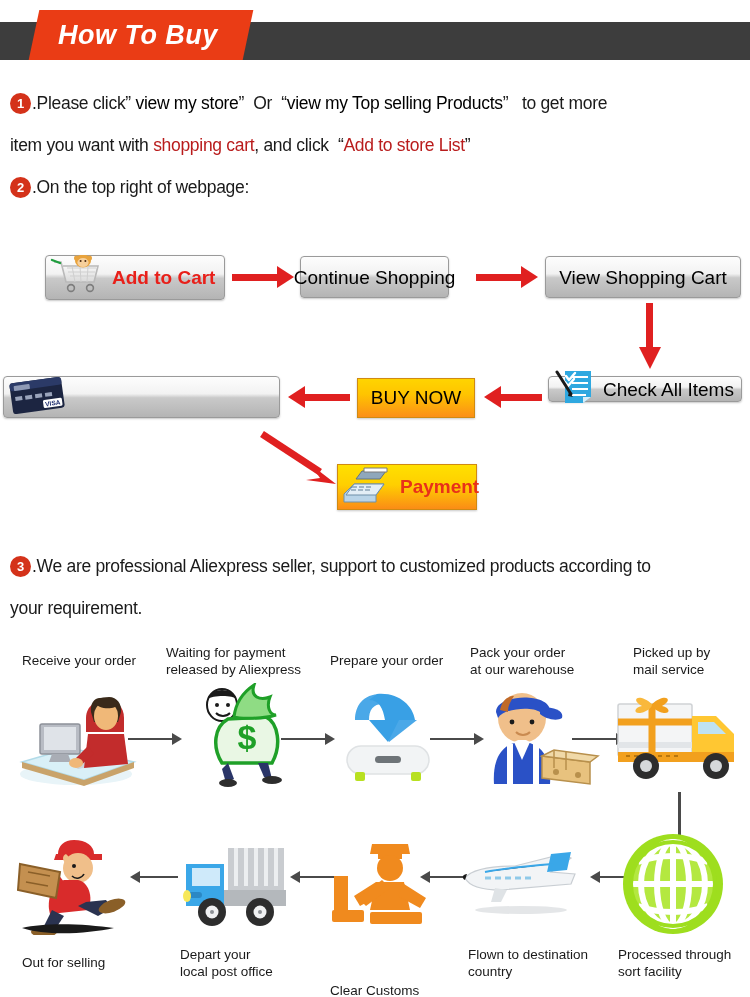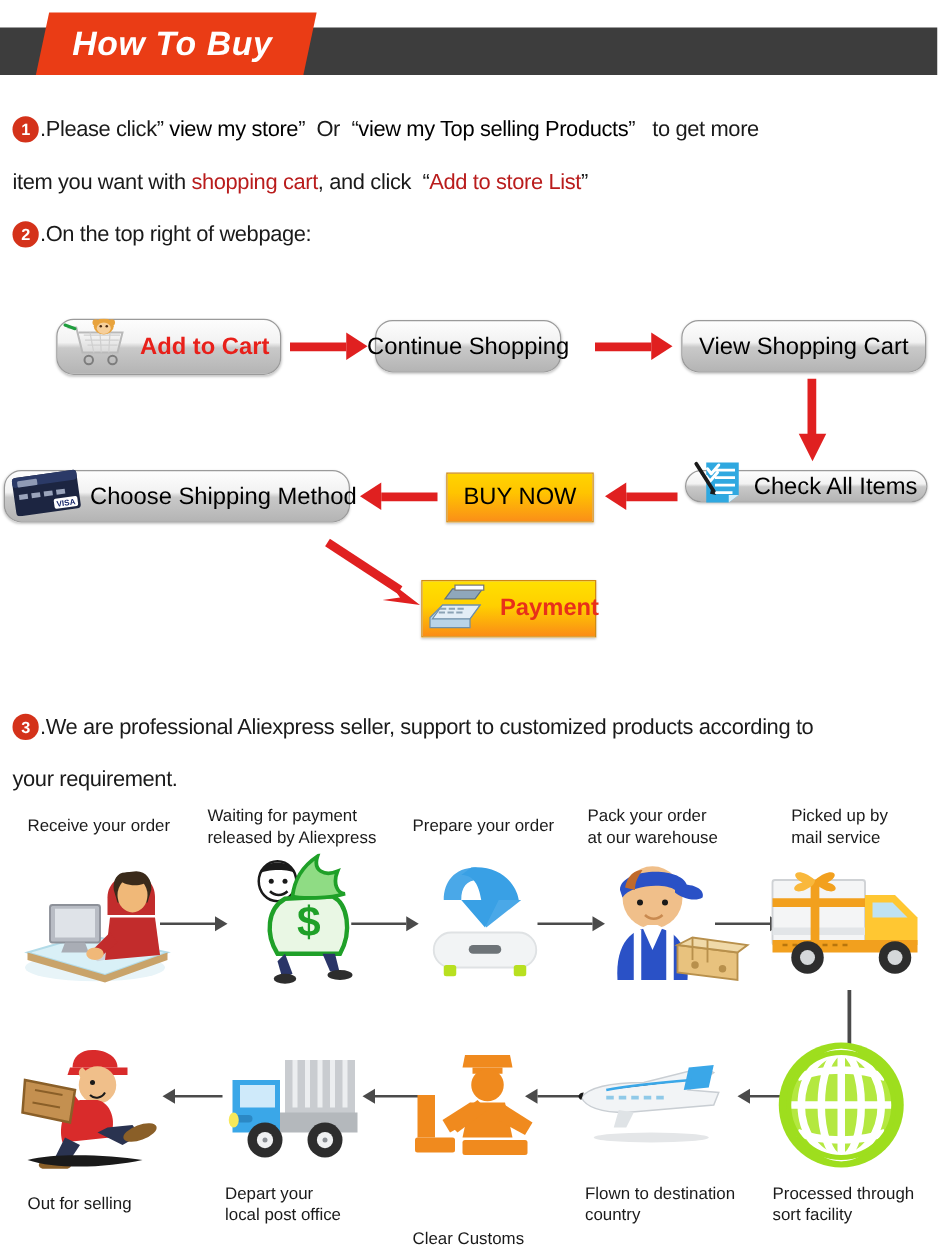--- a/index.html
+++ b/index.html
@@ -59,28 +59,28 @@
     vertical-align:1px;
     margin-right:1px;
     font-family:"Liberation Sans", sans-serif;
   }
   .blue{ color:#000000; }
   .red { color:#b91c1c; }
   .qt  { color:#1a1a1a; }
 
   #para1{ left:10px; top:82px; width:735px; }
   #para2{ left:10px; top:166px; width:735px; }
-  #para3{ left:10px; top:560px; width:735px; }
+  #para3{ left:10px; top:545px; width:735px; }
 
   
   .gbtn{
     position:absolute;
     background:linear-gradient(to bottom,#fdfdfd 0%,#f2f2f2 42%,#c9c9c9 52%,#b4b4b4 100%);
     border:1px solid #9a9a9a;
-    border-radius:14px;
+    border-radius:4px;
     display:flex; align-items:center; justify-content:center;
     font-size:19px;
     color:#000;
     white-space:nowrap;
     box-shadow:0 1px 2px rgba(0,0,0,.22);
     font-family:"Liberation Sans", sans-serif;
   }
   .gbtn .lbl{ line-height:1; }
 
   #btn-add-to-cart{ left:45px;  top:255px; width:180px; height:45px; justify-content:flex-start; padding-left:4px; }
@@ -254,21 +254,20 @@
         <rect x="7" y="7" width="16" height="5" rx="1" fill="#8f9ab5"></rect>
         <rect x="7" y="18" width="7" height="4" fill="#9aa4bb"></rect>
         <rect x="17" y="18" width="7" height="4" fill="#9aa4bb"></rect>
         <rect x="27" y="18" width="7" height="4" fill="#9aa4bb"></rect>
         <rect x="37" y="18" width="7" height="4" fill="#9aa4bb"></rect>
         <rect x="34" y="25" width="19" height="8" rx="1.5" fill="#ffffff"></rect>
         <text x="43.5" y="31.5" font-family="Liberation Sans, sans-serif" font-size="6.5" font-weight="bold" fill="#1a2a6c" text-anchor="middle">VISA</text>
       </g>
     </svg>
   </span>
-  <span class="lbl">Choose Shipping Method</span>
 </div>
 
 <div class="arrow-h-red" id="arrow-buy-shipping">
   <div class="head-l"></div>
     <div class="shaft"></div>
 </div>
 
 <div id="btn-buy-now">
   <span>BUY NOW</span>
 </div>

